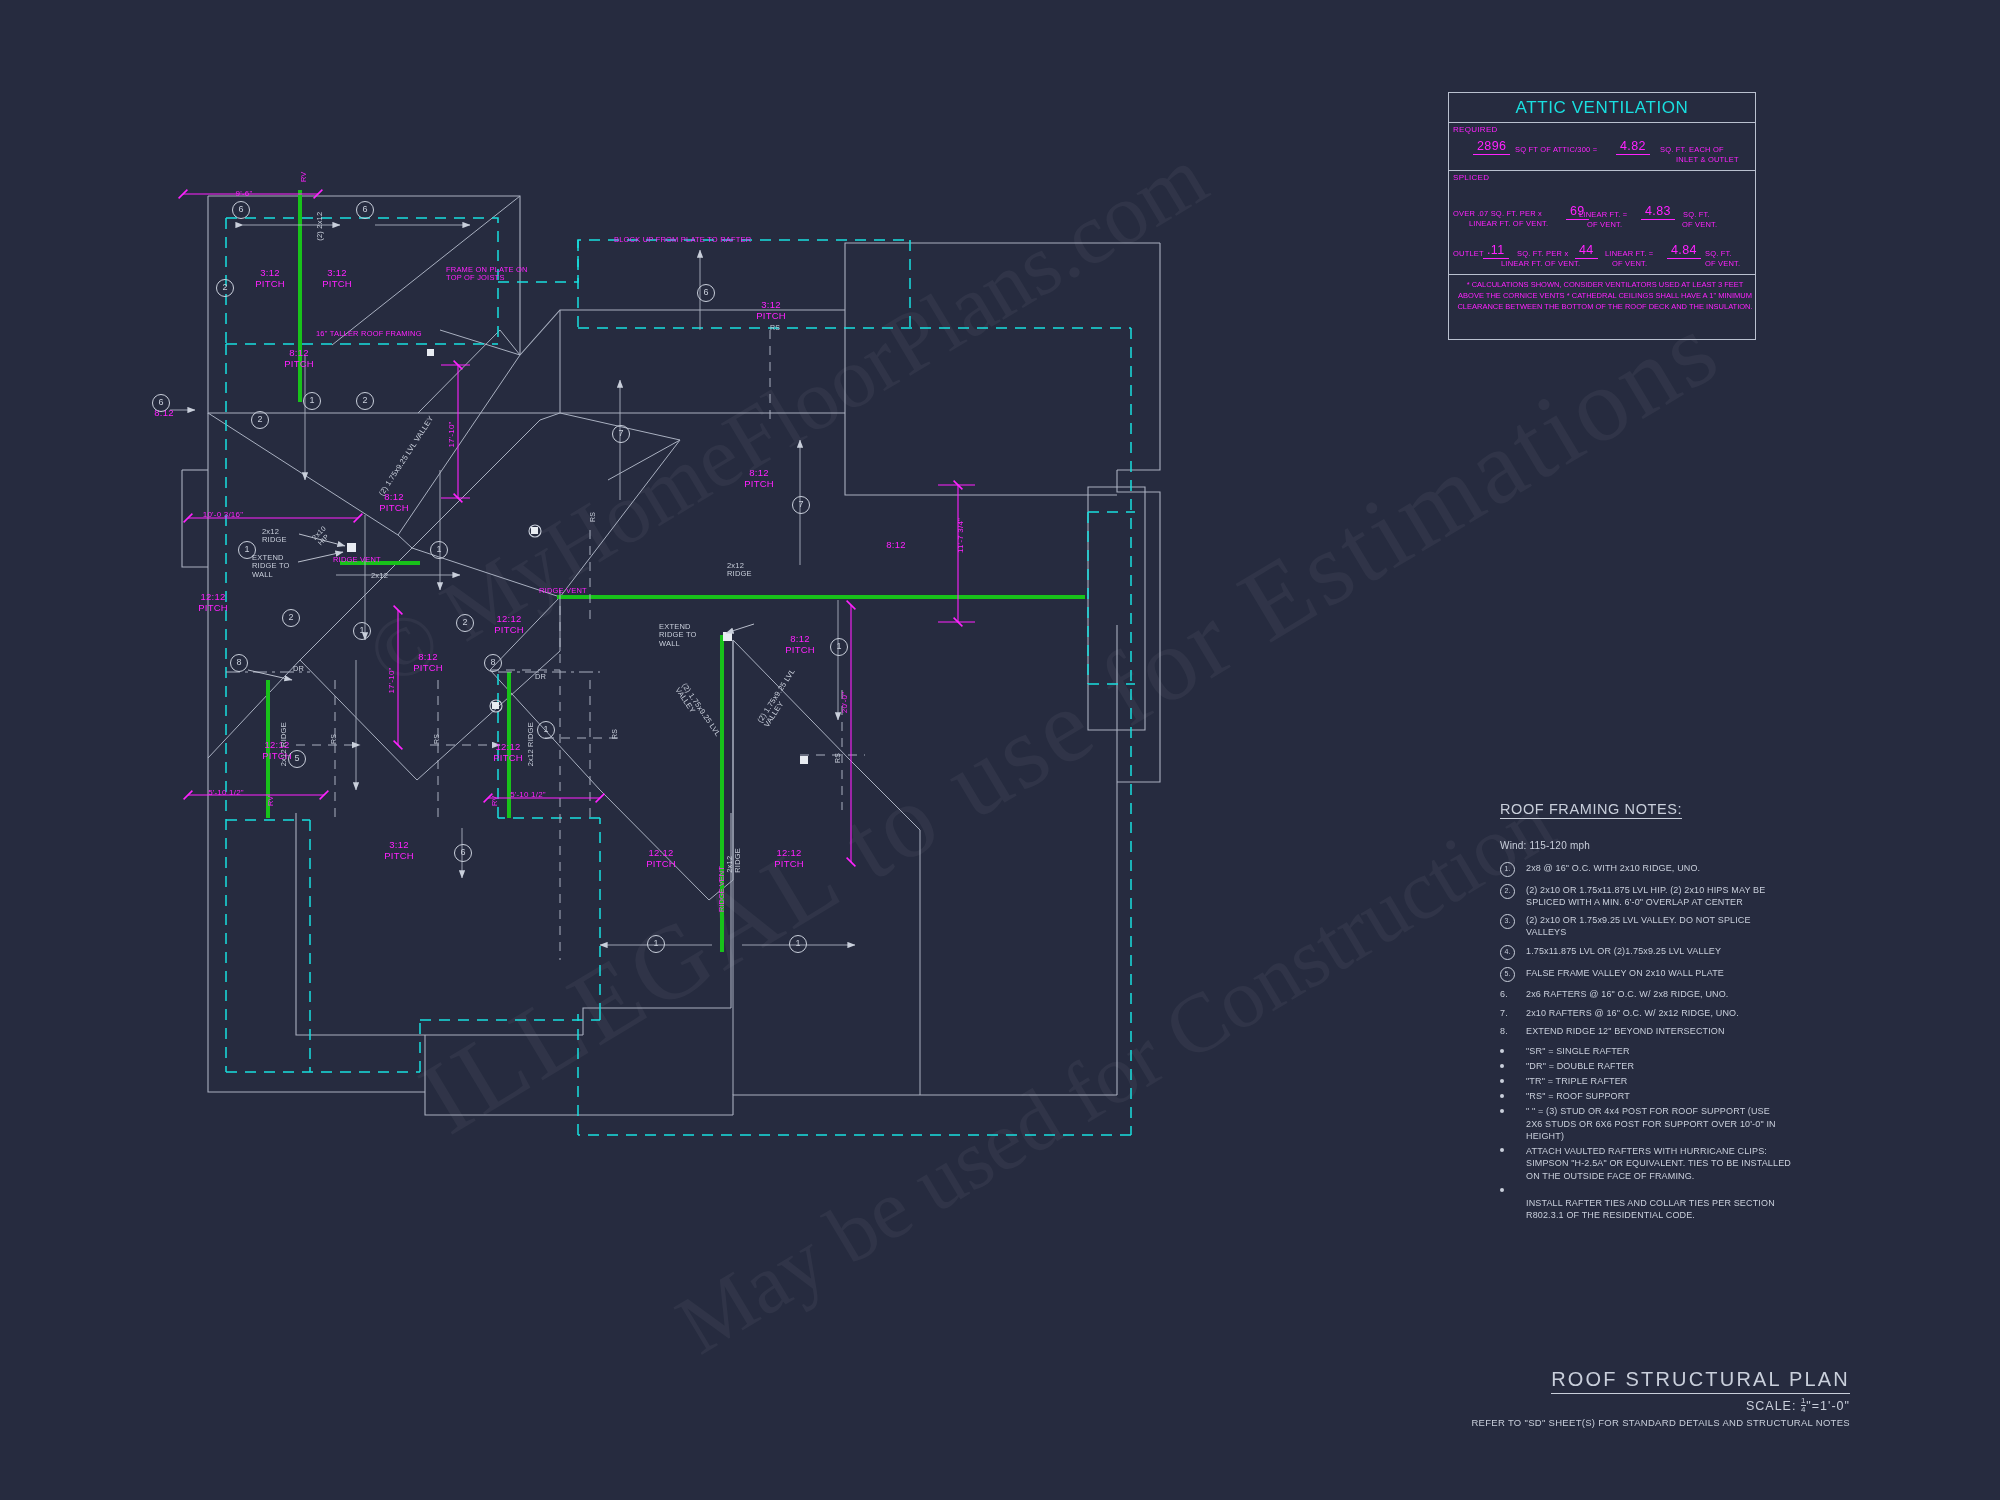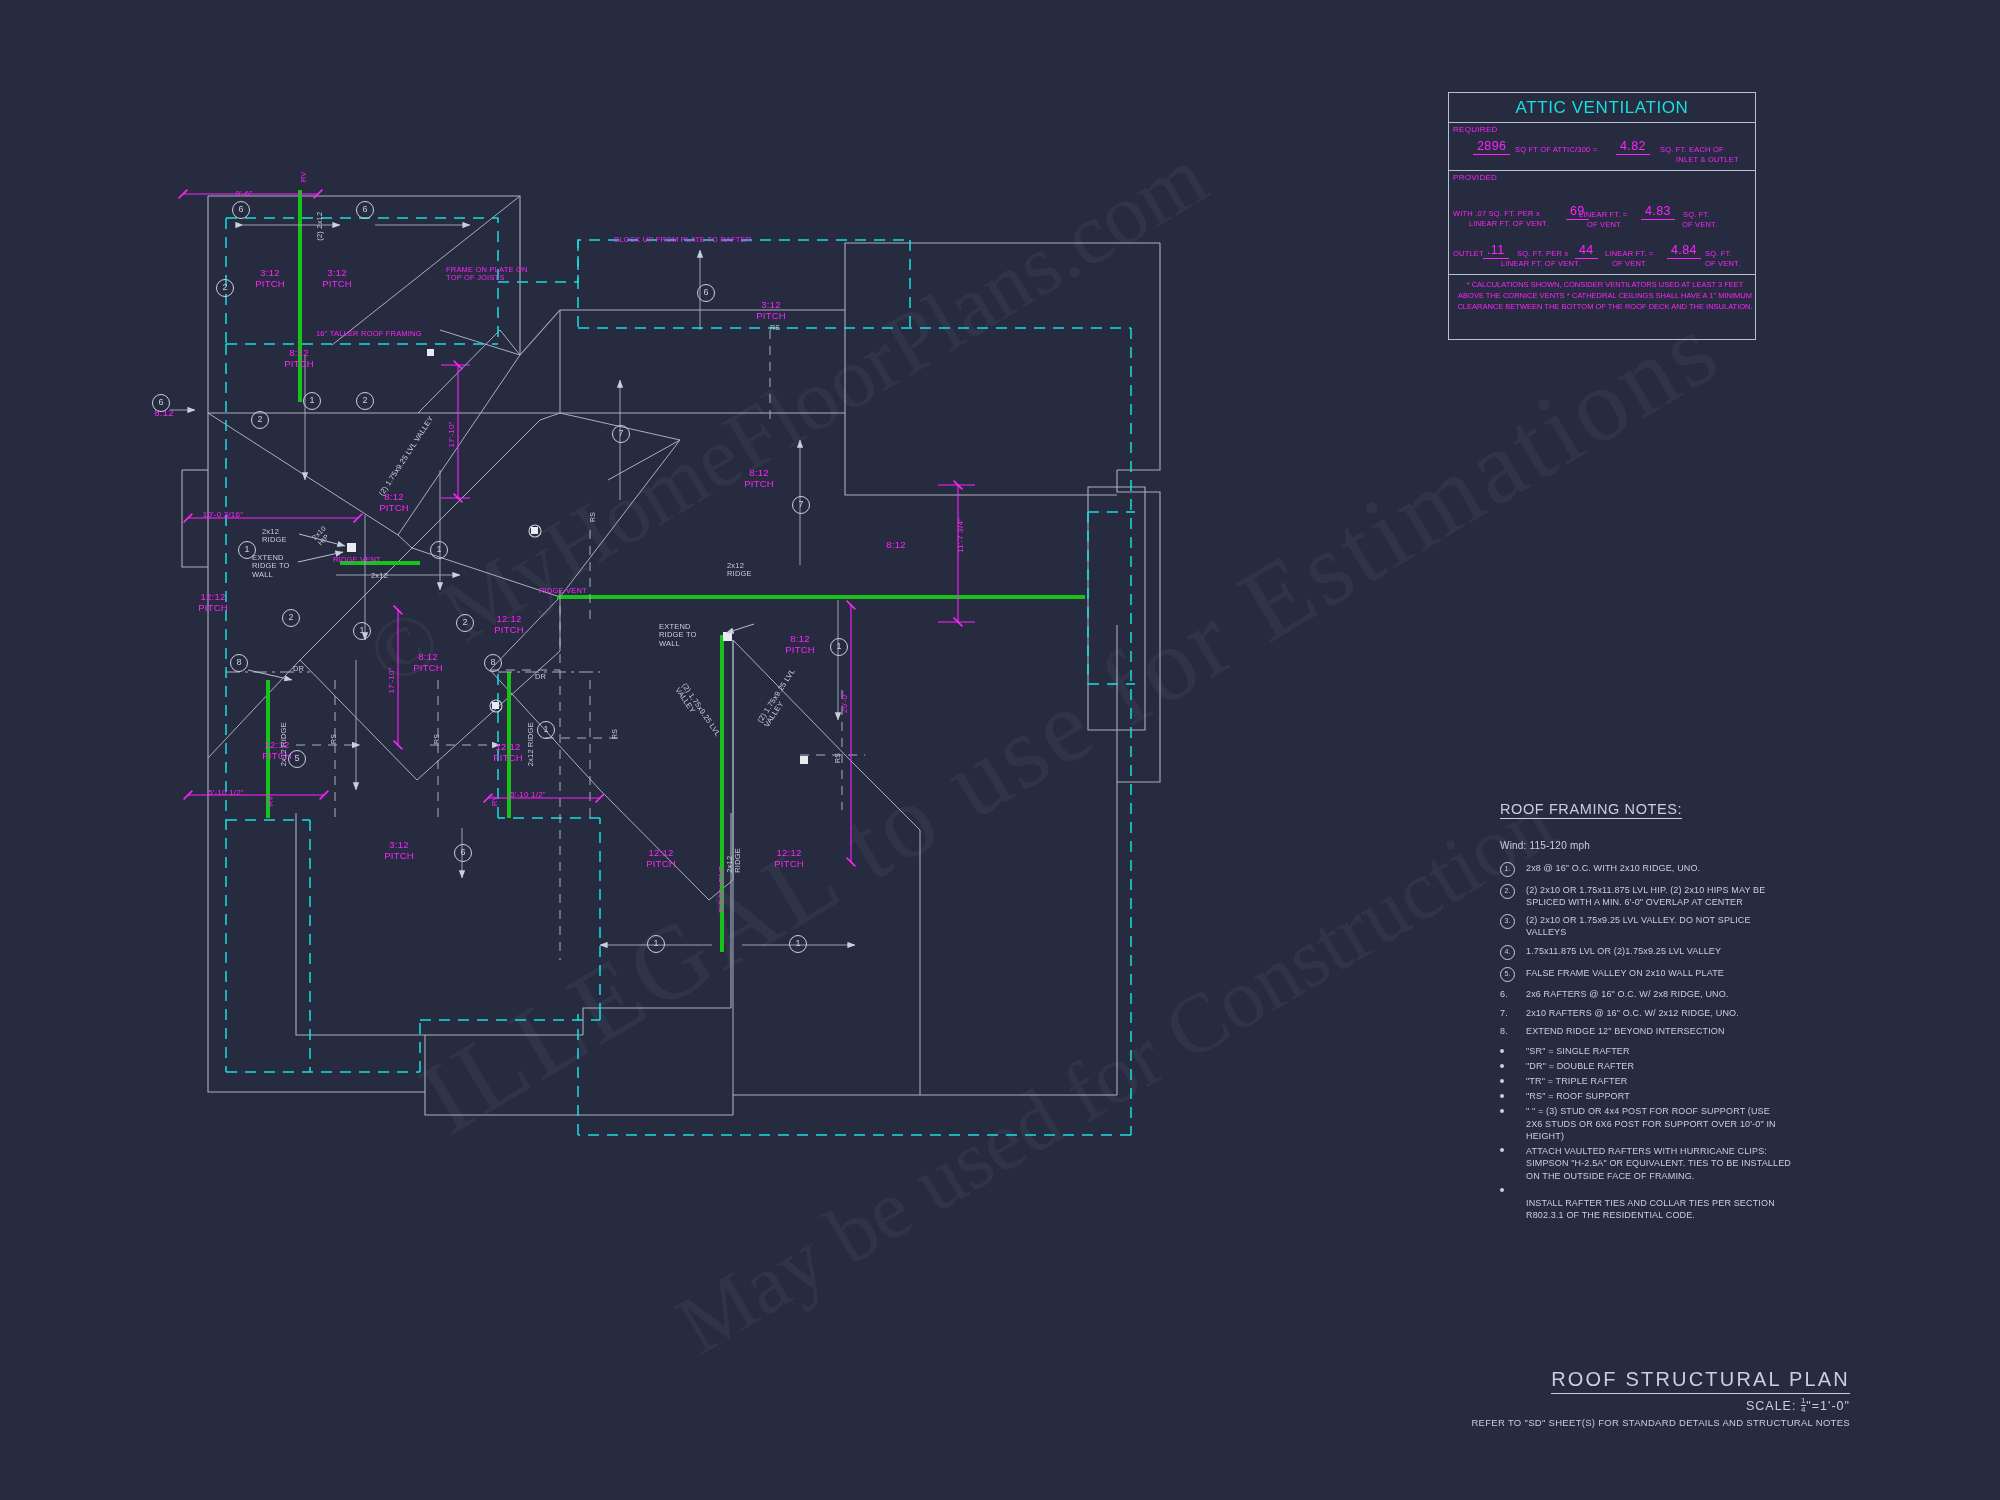--- a/index.html
+++ b/index.html
@@ -397,23 +397,23 @@
     <div class="vrow" style="height:48px">
       <div class="sec">REQUIRED</div>
       <div class="val" style="left:24px;top:16px;">2896</div>
       <div class="f" style="left:66px;top:22px;">SQ FT OF ATTIC/300 =</div>
       <div class="val" style="left:167px;top:16px;">4.82</div>
       <div class="f" style="left:211px;top:22px;">SQ. FT. EACH OF</div>
       <div class="f" style="left:227px;top:32px;">INLET &amp; OUTLET</div>
     </div>
 
     <div class="vrow" style="height:104px">
-      <div class="sec">PROVIDED</div>
-
-      <div class="f" style="left:4px;top:38px;">WITH .07 SQ. FT. PER x</div>
+      <div class="sec">SPLICED</div>
+
+      <div class="f" style="left:4px;top:38px;">OVER .07 SQ. FT. PER x</div>
       <div class="f" style="left:20px;top:48px;">LINEAR FT. OF VENT.</div>
       <div class="val" style="left:100px;top:33px;margin-left:17px;">69</div>
       <div class="f" style="left:130px;top:39px;">LINEAR FT. =</div>
       <div class="f" style="left:138px;top:49px;">OF VENT.</div>
       <div class="val" style="left:192px;top:33px;">4.83</div>
       <div class="f" style="left:234px;top:39px;">SQ. FT.</div>
       <div class="f" style="left:233px;top:49px;">OF VENT.</div>
 
       <div class="f" style="left:4px;top:78px;">OUTLET</div>
       <div class="val" style="left:34px;top:72px;">.11</div>

